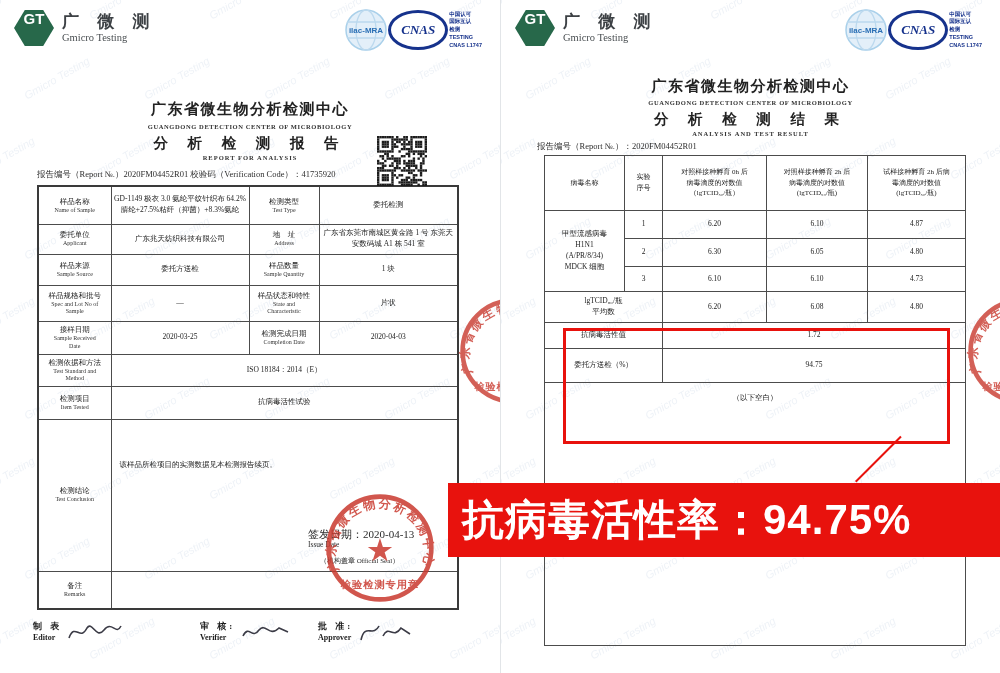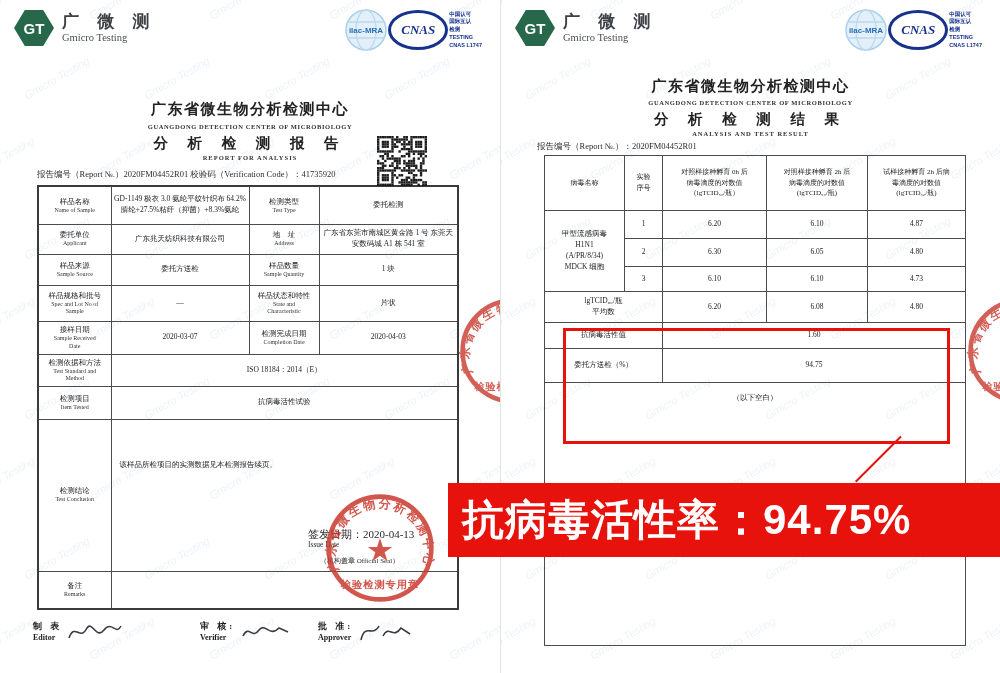--- a/index.html
+++ b/index.html
@@ -8,21 +8,21 @@
   .page{position:absolute;top:0;width:500px;height:673px;overflow:hidden;background:#fff;}
   .page-left{left:0;}
   .page-right{left:500px;border-left:1px solid #e2e5e8;box-sizing:border-box;}
   .wm{position:absolute;inset:0;overflow:hidden;z-index:0;pointer-events:none;}
   .wm span{position:absolute;transform:rotate(-30deg);font:italic 11px "Liberation Sans",sans-serif;
            color:rgba(140,165,200,0.15);white-space:nowrap;}
 
   
   .brand{position:absolute;display:flex;align-items:center;z-index:1;}
   .pl-brand{top:10px;left:14px;} .pr-brand{top:10px;left:14px;}
-  .hex{width:40px;height:36px;background:#27684a;display:flex;align-items:center;justify-content:center;
+  .hex{width:40px;height:36px;background:#27684a;display:flex;justify-content:center;
        clip-path:polygon(27% 0,73% 0,100% 50%,73% 100%,27% 100%,0 50%);
        color:#fff;font-weight:bold;font-size:15px;font-family:"Liberation Sans",sans-serif;}
   .brand-text{margin-left:8px;}
   .brand-cn{font-size:17px;letter-spacing:7px;font-weight:bold;color:#3d4145;line-height:1.1;}
   .brand-en{font-size:10.5px;color:#4a4f52;}
 
   .accred{position:absolute;top:9px;right:18px;display:flex;align-items:center;gap:1px;z-index:1;}
   .ilac{width:42px;height:42px;}
   .cnas{width:54px;height:34px;border:3px solid #16328c;border-radius:50%;display:flex;align-items:center;
         justify-content:center;font-weight:bold;font-style:italic;font-size:13px;color:#16328c;background:#fff;}
@@ -474,21 +474,21 @@
 Characteristic</span>
             </td>
         <td class="val">片状</td>
       </tr>
       <tr class="r33">
         <td>
               <span class="lc">接样日期</span>
               <span class="le">Sample Received
 Date</span>
             </td>
-        <td class="val">2020-03-07</td>
+        <td class="val">2020-03-25</td>
         <td>
               <span class="lc">检测完成日期</span>
               <span class="le">Completion Date</span>
             </td>
         <td class="val">2020-04-03</td>
       </tr>
       <tr class="r32">
         <td>
               <span class="lc">检测依据和方法</span>
               <span class="le">Test Standard and
@@ -700,21 +700,21 @@
       </tr>
       <tr class="r31">
         <td class="val" colspan="2">lgTCID₅₀/瓶
 平均数</td>
         <td class="val">6.20</td>
         <td class="val">6.08</td>
         <td class="val">4.80</td>
       </tr>
       <tr class="r26">
         <td class="val" colspan="2">抗病毒活性值</td>
-        <td class="val" colspan="3">1.60</td>
+        <td class="val" colspan="3">1.72</td>
       </tr>
       <tr class="r34">
         <td class="val" colspan="2">委托方送检（%）</td>
         <td class="val" colspan="3">94.75</td>
       </tr>
       <tr class="r263">
         <td class="val blank-cell" colspan="5">（以下空白）</td>
       </tr>
     </tbody>
       </table>

